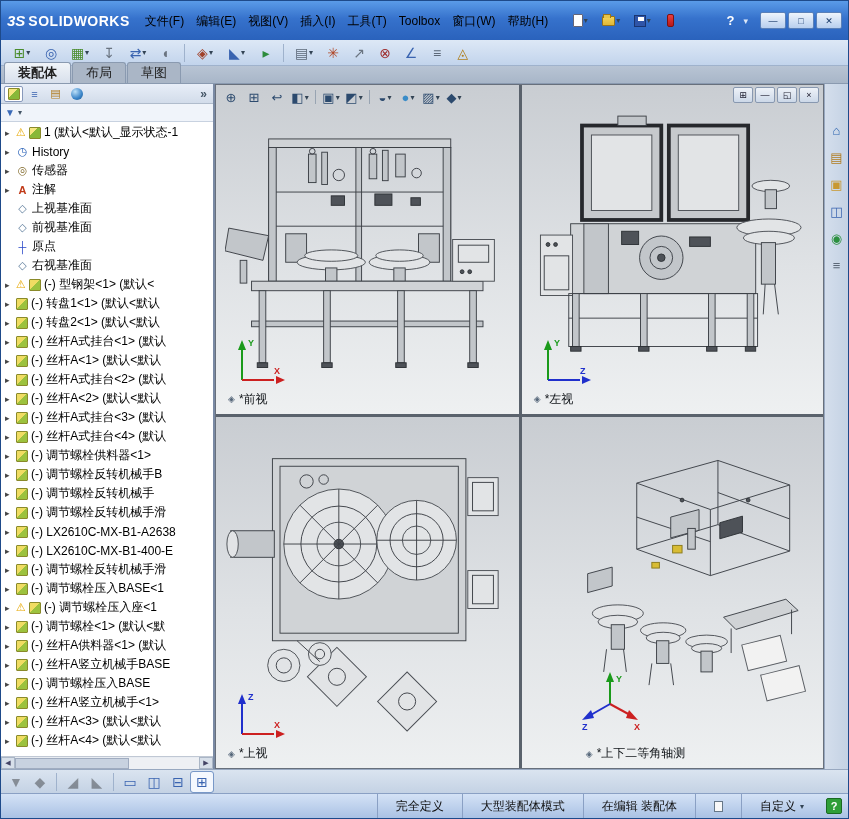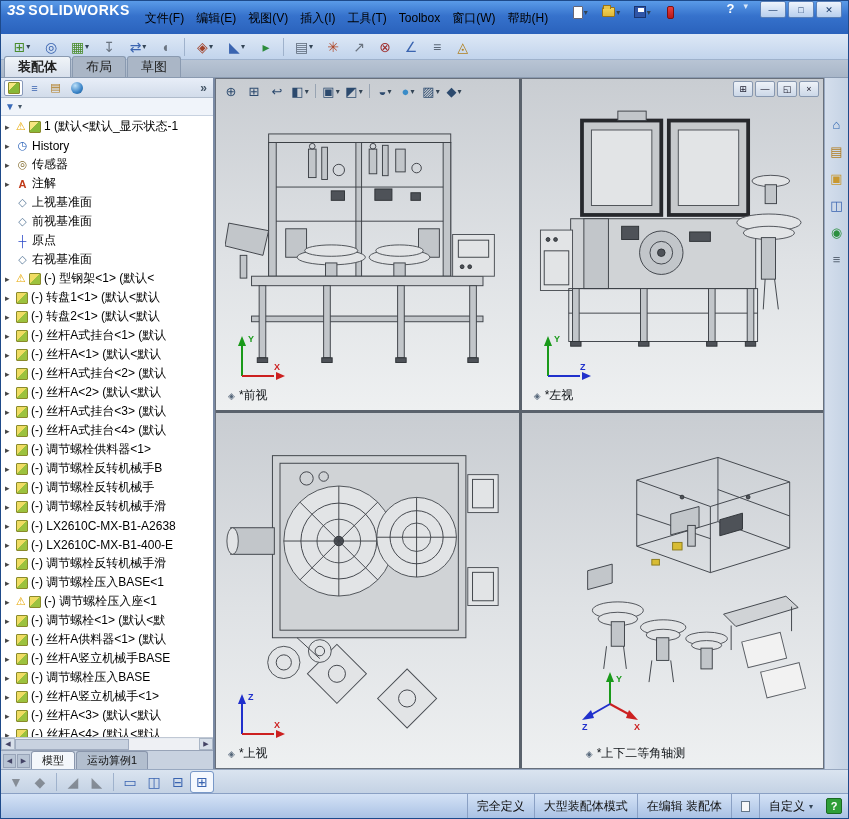--- a/index.html
+++ b/index.html
@@ -1,20 +1,20 @@
 <!DOCTYPE html>
 <html style="--axis-x: #cc2020; --axis-y: #1a9a1a; --axis-z: #2030cc; --titlebar-blue: #3672cc; --warning-yellow: #e8a800; --help-green: #2f9e38;"><head>
 <meta charset="utf-8">
 <style>
   *{box-sizing:border-box;margin:0;padding:0}
   html,body{width:849px;height:819px;overflow:hidden;font-family:"Liberation Sans","DejaVu Sans",sans-serif;font-size:12px;color:#111;background:#000}
   .app{width:849px;height:819px;display:flex;flex-direction:column;border:1px solid #1e4a8a;background:#c8d8ec}
 
   
-  .titlebar{height:33px;flex:none;display:flex;align-items:flex-start;background:linear-gradient(180deg,#5a9be8 0%,#3672cc 45%,#2a62bc 100%);padding:0 4px;gap:1px}
+  .titlebar{height:39px;flex:none;display:flex;align-items:center;background:linear-gradient(180deg,#5a9be8 0%,#3672cc 45%,#2a62bc 100%);padding:0 4px;gap:1px}
   .logo{display:flex;align-items:baseline;gap:3px;padding:0 8px 0 2px}
   .logo-mark{color:#fff;font-weight:bold;font-style:italic;font-size:15px}
   .logo-text{color:#fff;font-weight:bold;font-size:14px;letter-spacing:.5px}
   .menus{display:flex;height:100%;align-items:center}
   .menu-item{padding:0 6px;color:#000;height:22px;line-height:22px;cursor:default}
   .qat{display:flex;align-items:center;gap:1px;margin-left:10px}
   .qat .tbi{display:flex;align-items:center;padding:2px 2px;border-radius:2px}
   .help-q{color:#fff;font-weight:bold;padding:0 5px;font-size:13px}
   .tb-chev{color:#dce8f8;font-size:9px;padding:0 3px}
   .win-controls{display:flex;gap:2px;margin-left:8px;margin-right:2px}
@@ -117,21 +117,21 @@
   
   .task-pane{width:24px;flex:none;background:linear-gradient(90deg,#d4deec,#c4d2e4);border-left:1px solid #98a8c0;display:flex;flex-direction:column;align-items:center;padding-top:36px;gap:7px}
   .tp-icon{width:20px;height:20px;display:flex;align-items:center;justify-content:center;font-size:13px;border-radius:2px;cursor:default}
 
   
   .bottom-toolbar{height:24px;flex:none;background:linear-gradient(#dae4f0,#c4d2e4);border-top:1px solid #98a8c0;display:flex;align-items:center;padding:0 4px;gap:2px}
   .bottom-toolbar .tbi{width:22px;height:20px}
   .statusbar{height:25px;flex:none;background:linear-gradient(#d4e2f6,#aac2e4);display:flex;align-items:center;font-size:12px;border-top:1px solid #8aa0c4}
   .sb-left{padding:0 8px}
   .sb-fill{flex:1}
-  .sb-seg{border-left:1px solid #8aa0c4;padding:0 9px;height:100%;display:flex;align-items:center;gap:4px;white-space:nowrap}
+  .sb-seg{border-left:1px solid #8aa0c4;padding:0 18px;height:100%;display:flex;align-items:center;gap:4px;white-space:nowrap}
   .dd-a2{font-size:8px;color:#345}
   .sb-help{width:16px;height:16px;background:var(--help-green,#2f9e38);color:#fff;border-radius:2px;display:flex;align-items:center;justify-content:center;font-size:11px;font-weight:bold;margin:0 6px 0 4px;border:1px solid #1a6a22}
 </style>
 </head>
 <body>
 
 <div class="app">
 
   <div class="titlebar">
     <div class="logo">
@@ -535,28 +535,20 @@
             <span class="ttext">(-) 丝杆A&lt;4&gt; (默认&lt;默认</span>
           </div>
         </div>
       <div class="hscroll">
         <span class="hs-btn">◀</span>
         <span class="hs-track">
             <span class="hs-thumb"></span>
           </span>
         <span class="hs-btn">▶</span>
       </div>
-      <div class="panel-tabs">
-        <span class="ts-btn">◀</span>
-        <span class="ts-btn">▶</span>
-
-          <span class="ptab active">模型</span>
-
-          <span class="ptab">运动算例1</span>
-        </div>
     </aside>
 
     <section class="viewport">
       <div class="quads">
 
         <div class="quad quad-tl">
           <svg class="machine" viewBox="0 0 300 300" preserveAspectRatio="xMidYMid meet">
             <rect class="g1" x="46" y="40" width="192" height="9"></rect>
             <rect class="s" x="46" y="49" width="192" height="141"></rect>
             <rect class="g2" x="46" y="49" width="8" height="141"></rect>

